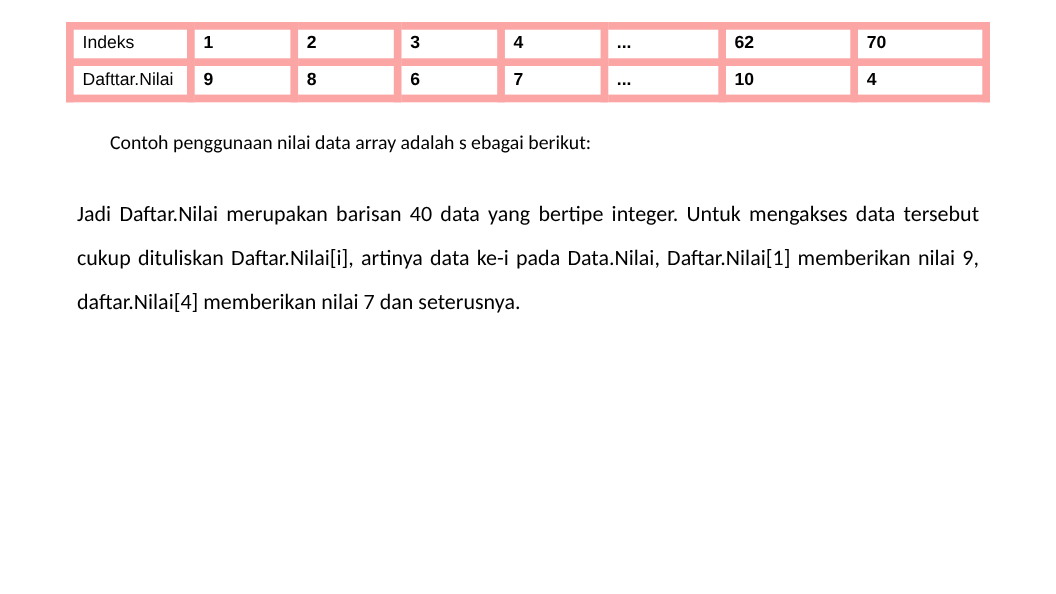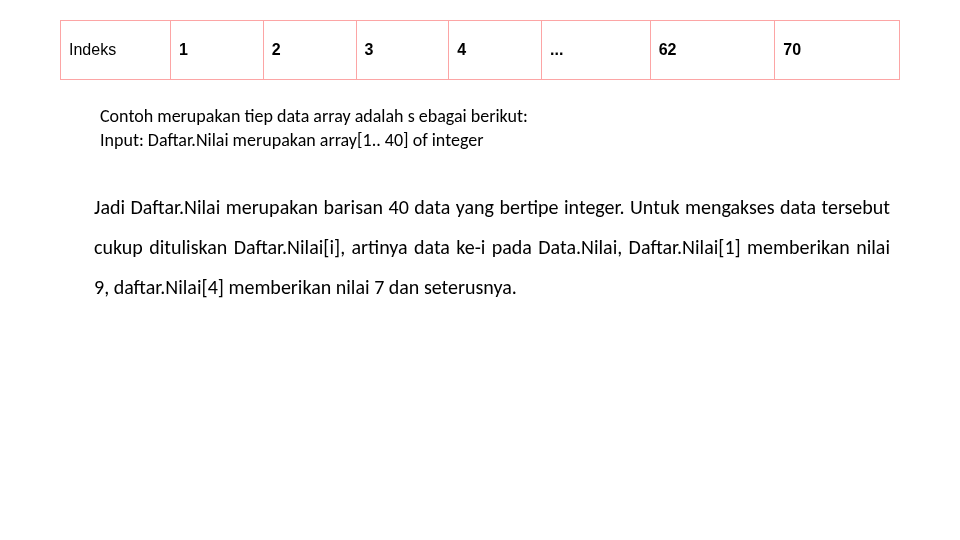--- a/index.html
+++ b/index.html
@@ -18,38 +18,38 @@
     .table-wrap {
       padding: 20px 60px 0 60px;
     }
     table {
       border-collapse: collapse;
       width: 100%;
       font-family: Arial, Helvetica, sans-serif;
       font-size: 16px;
     }
     table td, table th {
-      border: 1px solid #fca5a5;
-      padding: 20px 8px;
+      border: 7px solid #fca5a5;
+      padding: 4px 8px;
       text-align: left;
       height: 26px;
     }
     table .label-cell {
       width: 110px;
     }
     table .val-cell {
       font-weight: bold;
     }
     .note {
       margin: 24px 0 0 100px;
       font-size: 18px;
       line-height: 1.35;
     }
     .paragraph {
-      margin: 34px 70px 0 94px;
+      margin: 34px 70px 0 70px;
       font-size: 20px;
       line-height: 2.0;
       text-align: justify;
     }
   </style>
 </head>
 <body>
 
 <div class="table-wrap">
   <table>
@@ -57,22 +57,31 @@
         <tr>
       <td class="label-cell">Indeks</td>
       <td class="val-cell">1</td>
       <td class="val-cell">2</td>
       <td class="val-cell">3</td>
       <td class="val-cell">4</td>
       <td class="val-cell">...</td>
       <td class="val-cell">62</td>
       <td class="val-cell">70</td>
     </tr>
+    <tr>
+      <td class="label-cell">Dafttar.Nilai</td>
+      <td class="val-cell">9</td>
+      <td class="val-cell">8</td>
+      <td class="val-cell">6</td>
+      <td class="val-cell">7</td>
+      <td class="val-cell">...</td>
+      <td class="val-cell">10</td>
+      <td class="val-cell">4</td>
+    </tr>
   </tbody>
     </table>
 </div>
 
 <div class="note">
-  <div>Contoh merupakan tiep data array adalah s ebagai berikut:</div>
-  <div>Input: Daftar.Nilai merupakan array[1.. 40] of integer</div>
+  <div>Contoh penggunaan nilai data array adalah s ebagai berikut:</div>
 </div>
 
 <div class="paragraph">Jadi Daftar.Nilai merupakan barisan 40 data yang bertipe integer. Untuk mengakses data tersebut cukup dituliskan Daftar.Nilai[i], artinya data ke-i pada Data.Nilai, Daftar.Nilai[1] memberikan nilai 9, daftar.Nilai[4] memberikan nilai 7 dan seterusnya.</div>
 
 </body></html>

